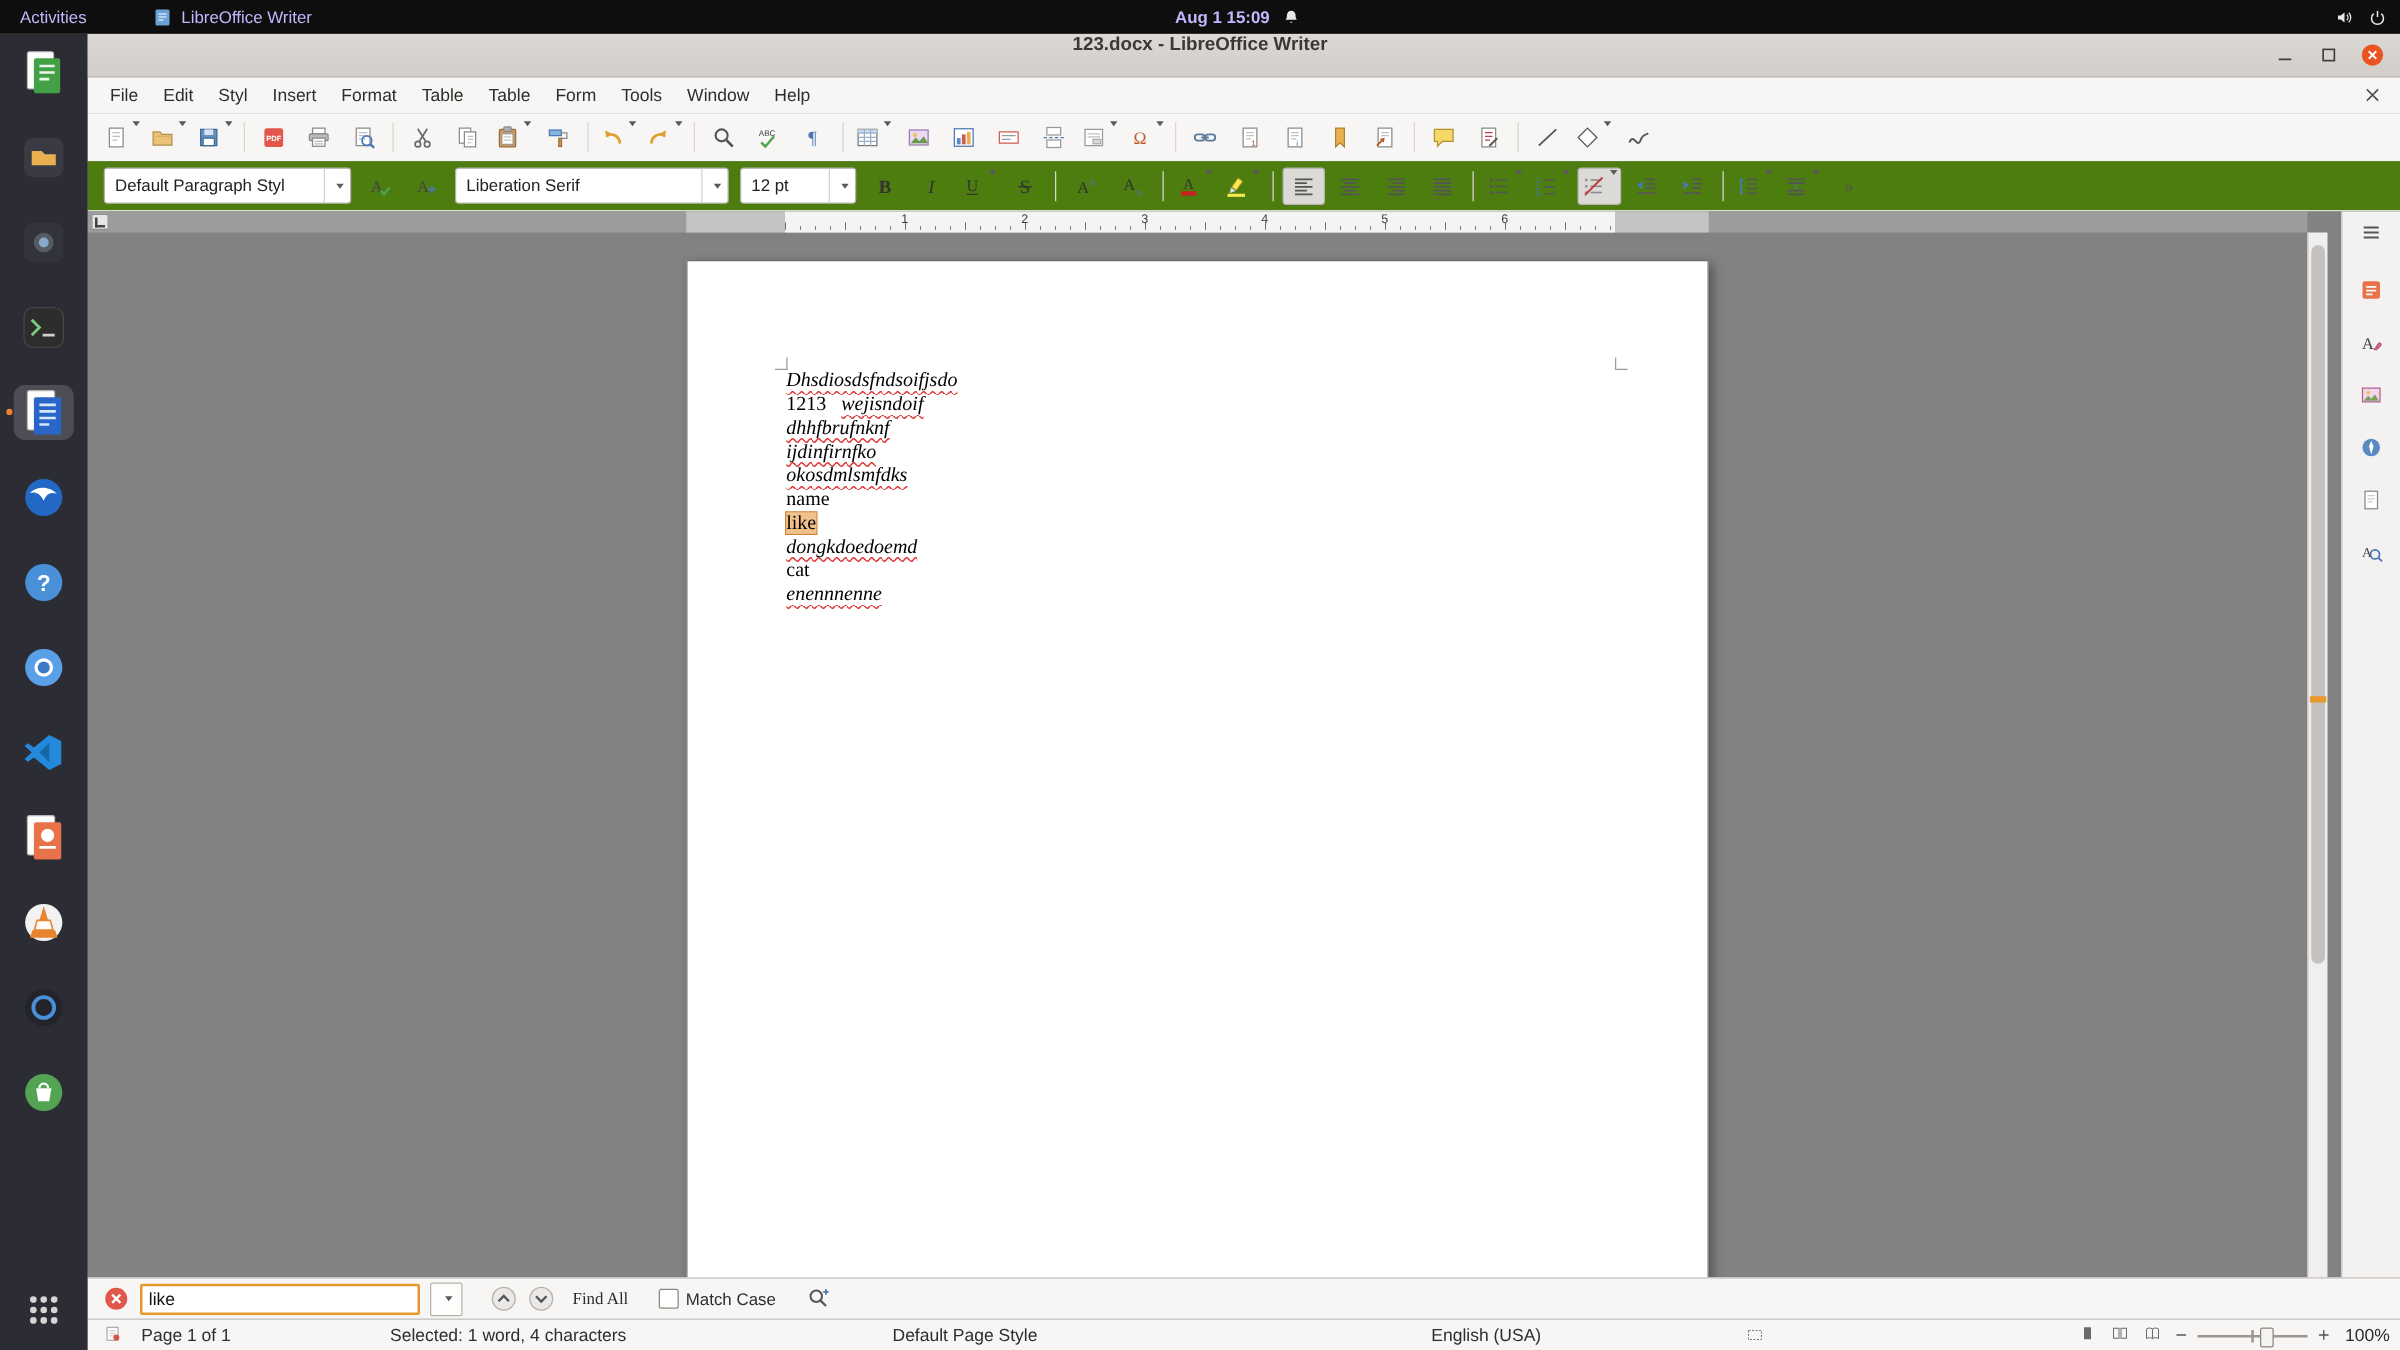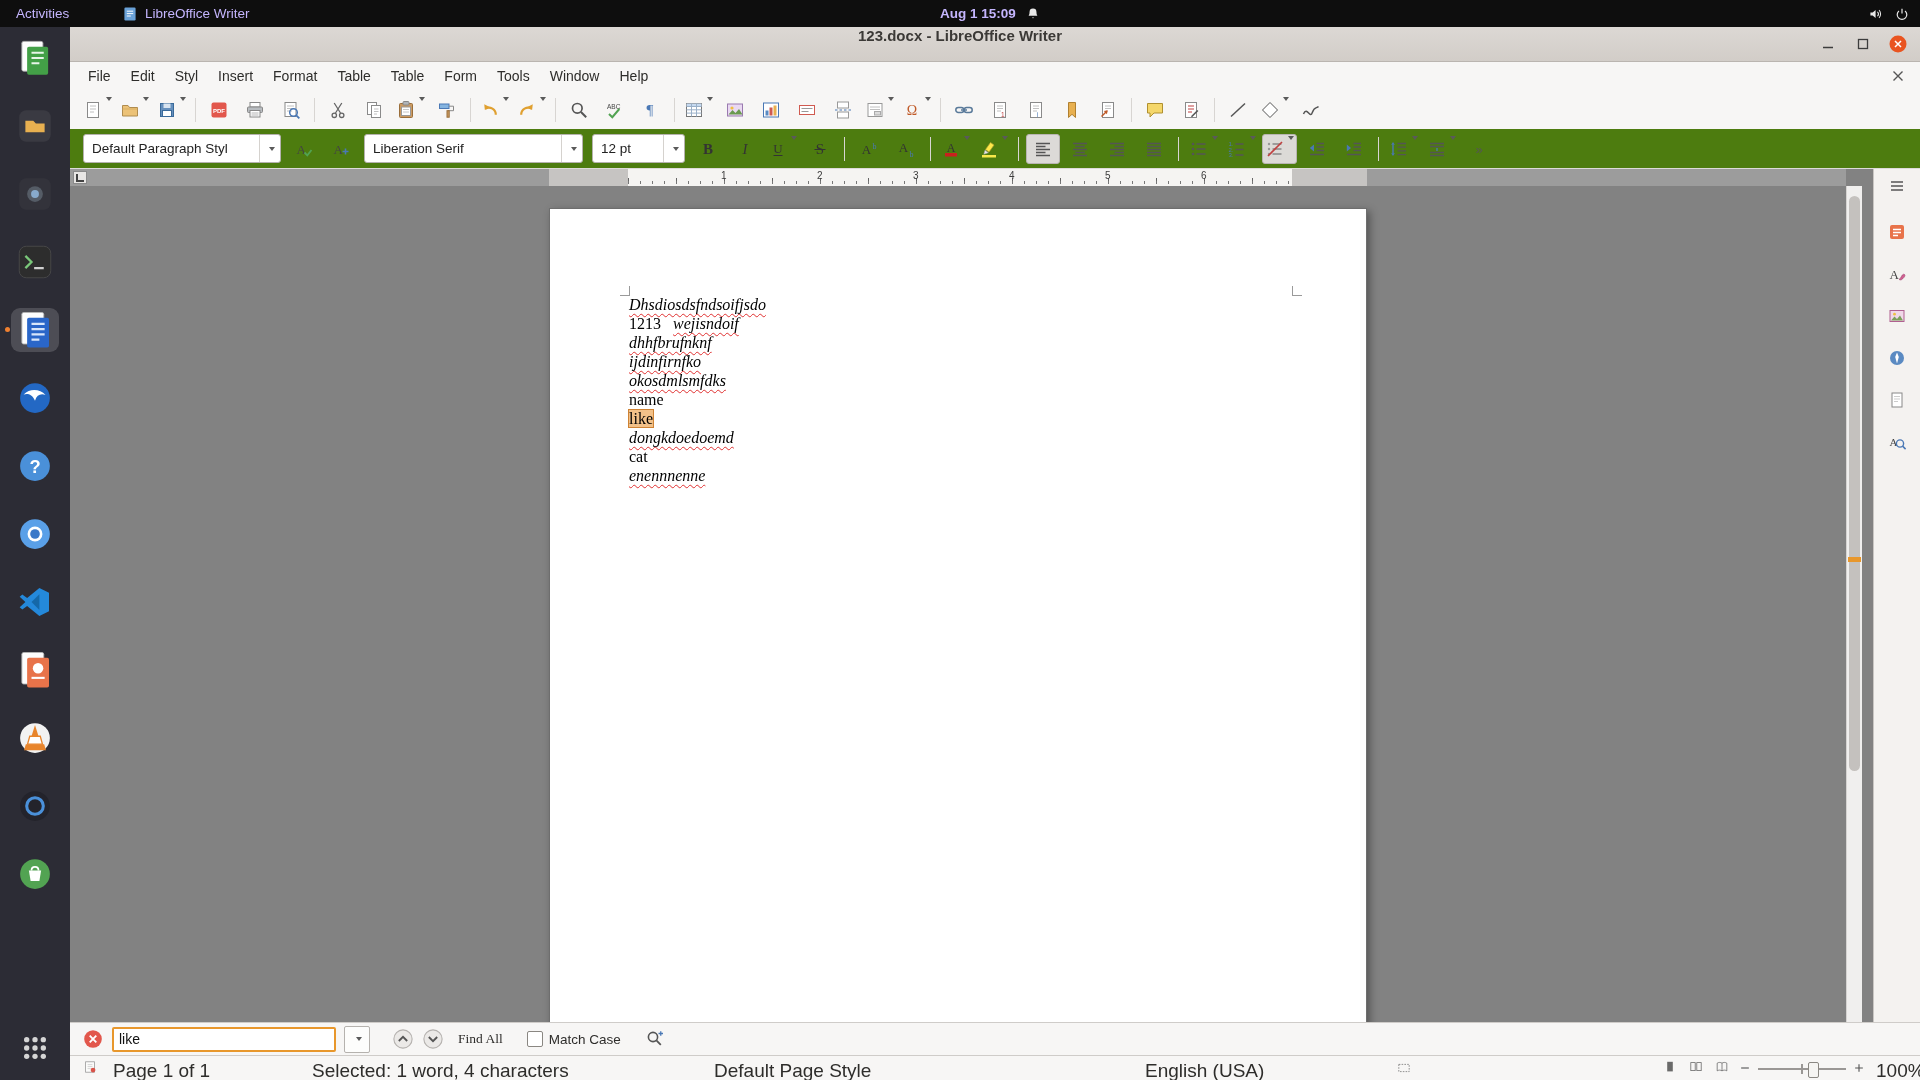--- a/index.html
+++ b/index.html
@@ -94,21 +94,21 @@
   .find-dd{width:24px;height:25px;background:#fdfdfc;border:1px solid #b5b2ae;border-radius:2px;
            display:flex;align-items:center;justify-content:center;}
   .circle-btn{width:22px;height:22px;display:flex;align-items:center;justify-content:center;}
   .circle-btn svg{width:22px;height:22px;}
   .find-label{padding:3px 6px;border-radius:3px;font-family:Liberation Serif, serif;}
   .checkbox{width:14px;height:14px;background:#fff;border:1px solid #8a8782;border-radius:2px;
            display:inline-block;}
   .mc-group{display:flex;align-items:center;gap:6px;margin-left:10px;}
   
   #statusbar{position:absolute;left:70px;top:1055px;width:1850px;height:25px;background:#f7f6f5;
-           border-top:1px solid #cfccc9;box-sizing:border-box;z-index:9;font-size:19px;color:#2e2d2b;}
+           border-top:1px solid #cfccc9;box-sizing:border-box;z-index:9;font-size:14px;color:#2e2d2b;}
   .sb-item{position:absolute;top:4px;}
   .zoom-track{position:absolute;width:88px;height:2px;background:#9a9795;top:12px;}
   .zoom-notch{position:absolute;left:43px;top:-4px;width:2px;height:10px;background:#9a9795;}
   .zoom-thumb{position:absolute;left:50px;top:-6px;width:9px;height:14px;background:#f5f4f2;
            border:1px solid #8a8782;border-radius:2px;}
   
   #dock{position:absolute;left:0;top:27px;width:70px;height:1053px;background:#2c2c35;z-index:40;
         display:flex;flex-direction:column;align-items:center;padding-top:9px;gap:24px;box-sizing:border-box;}
   .dock-item{position:relative;width:48px;height:44px;display:flex;align-items:center;justify-content:center;
         border-radius:9px;}

